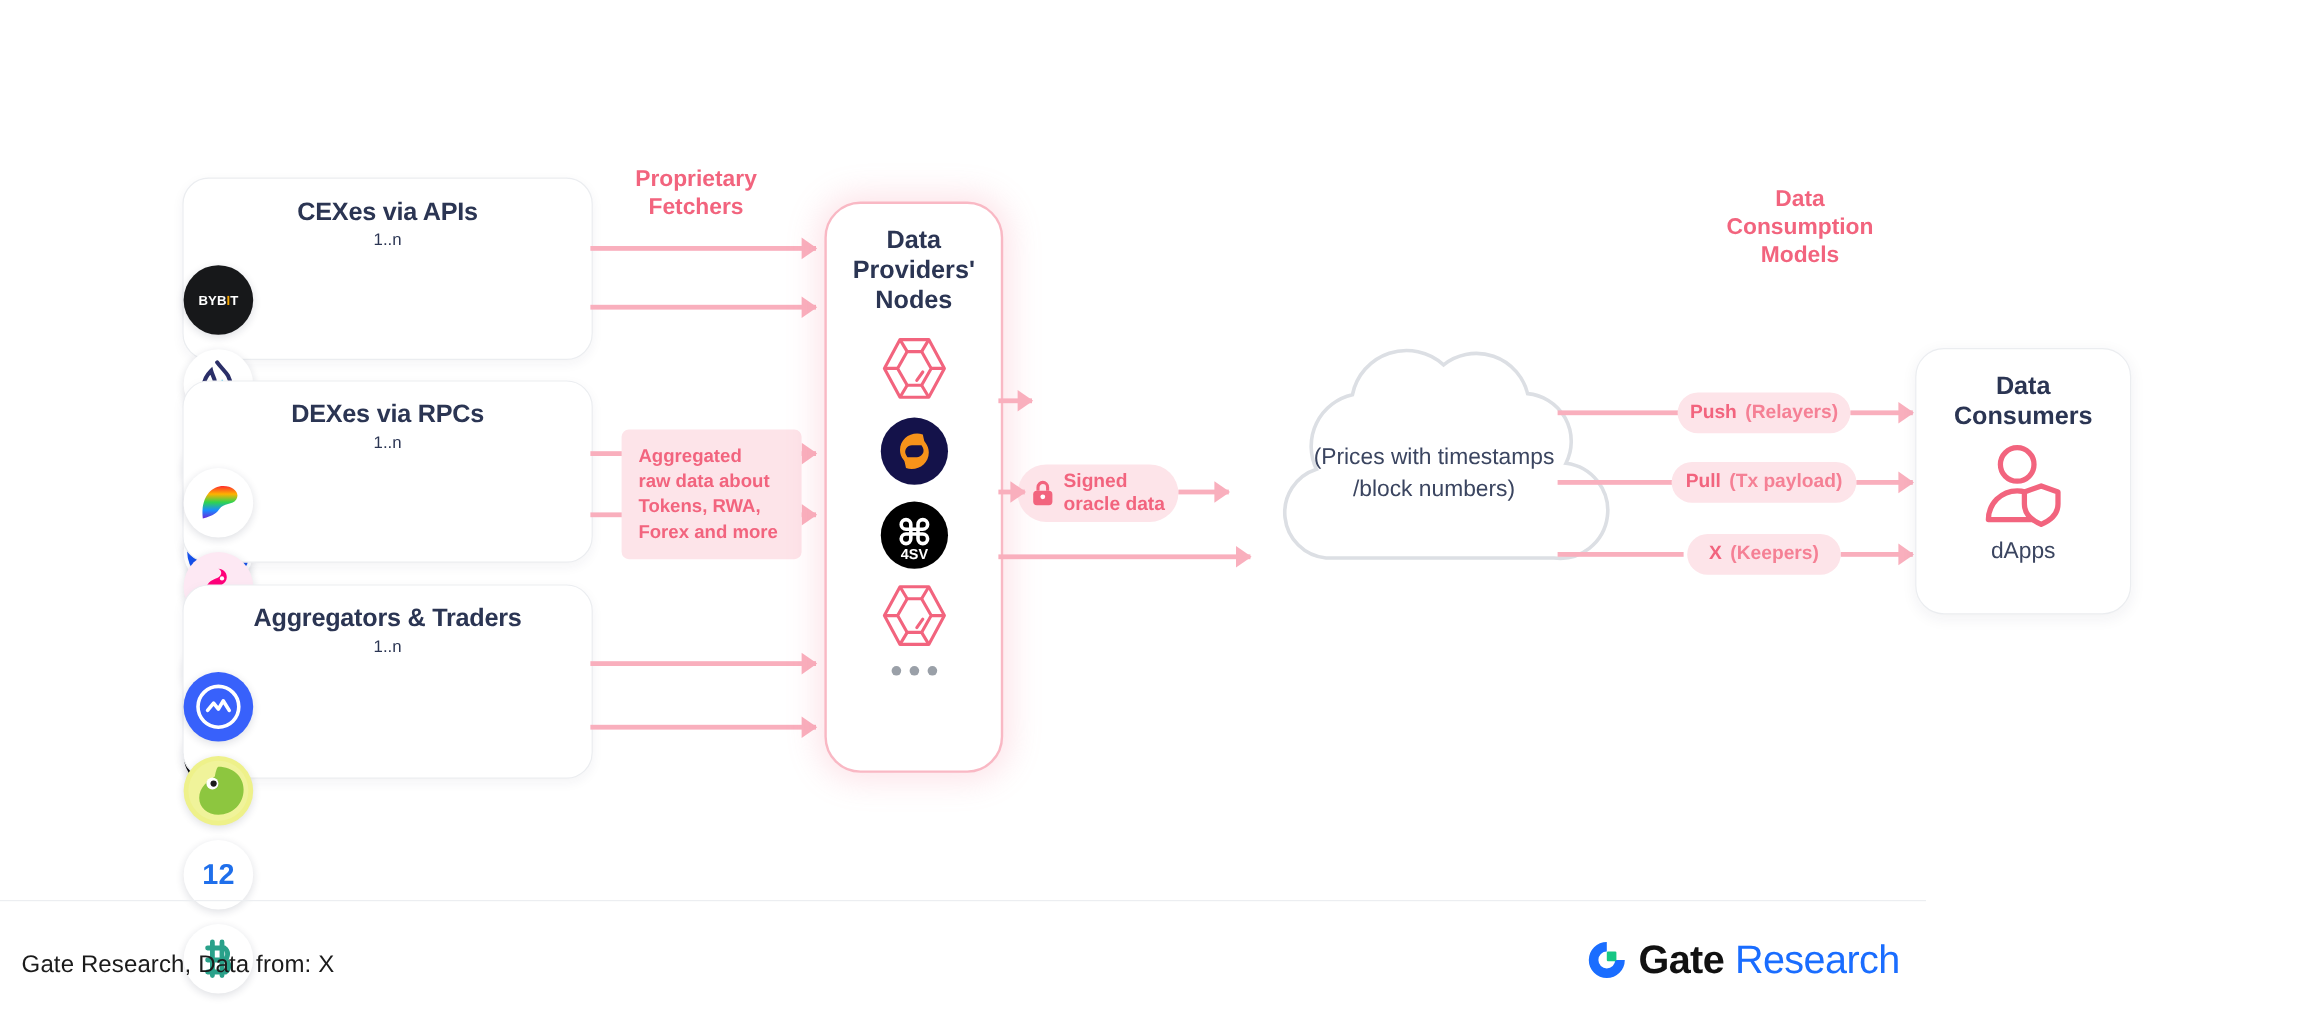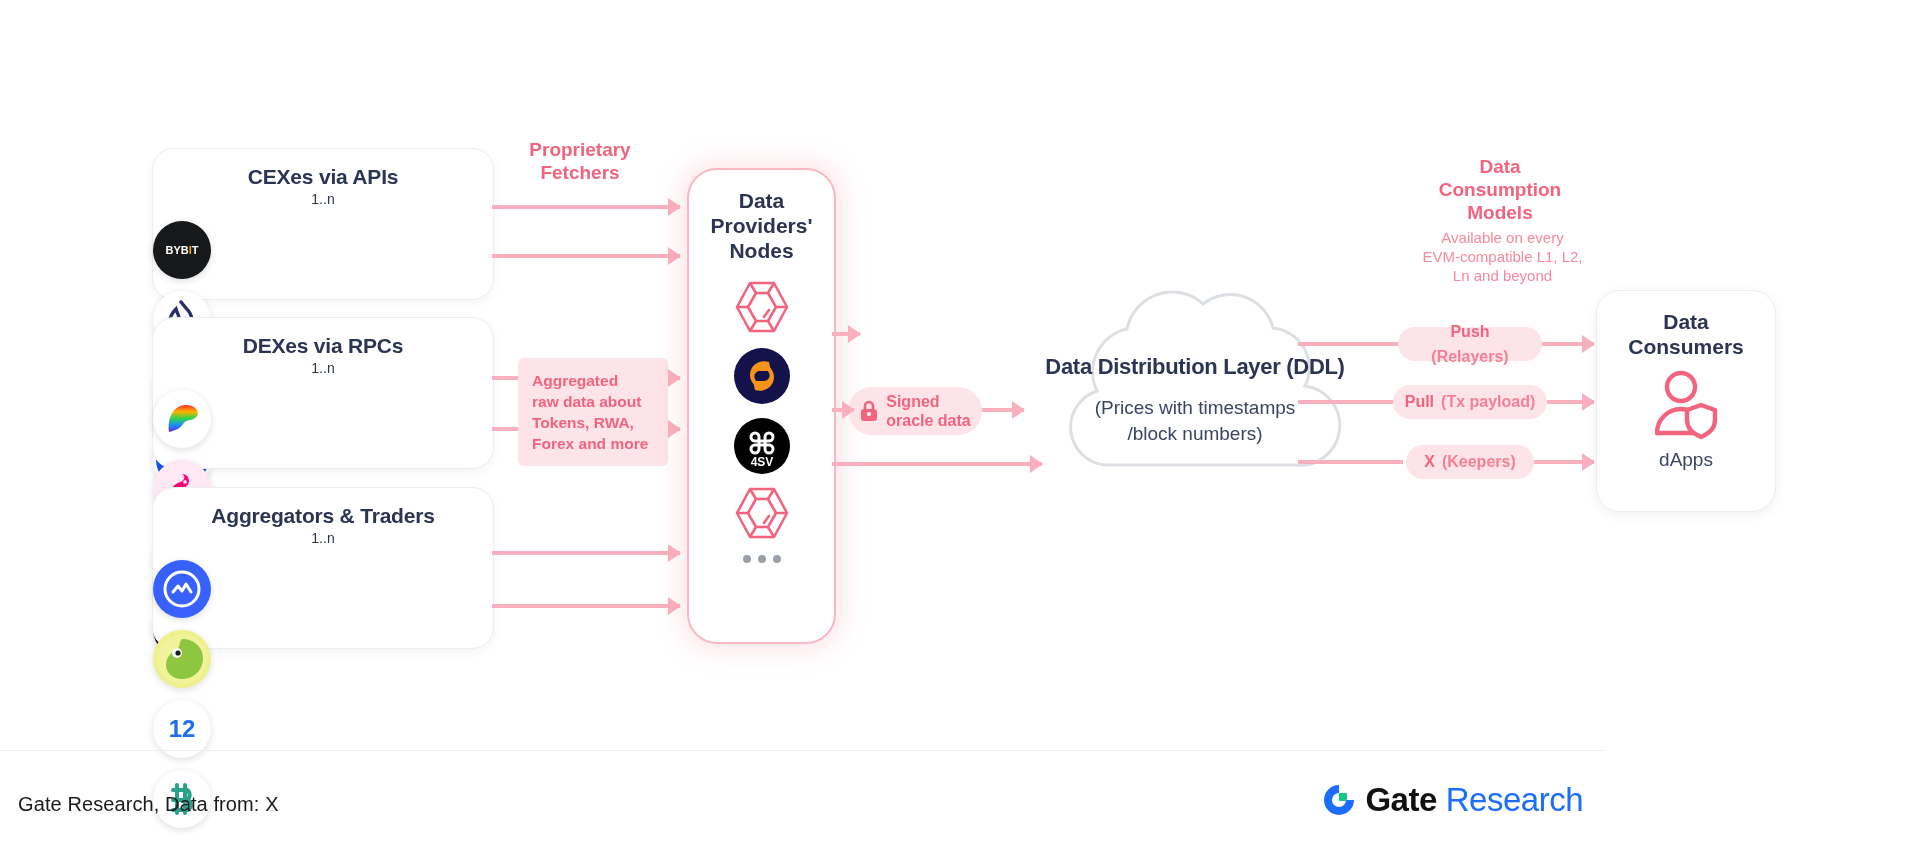--- a/index.html
+++ b/index.html
@@ -295,41 +295,35 @@
                  a38 38 0 0 1 -8 -74
                  a44 44 0 0 1 30 -62
                  a46 46 0 0 1 76 -25
                  a44 44 0 0 1 70 24
                  a40 40 0 0 1 32 58
                  a38 38 0 0 1 -10 79
                  Z"></path>
       </g>
     </svg>
     <div class="cloud-text">
-      <div class="cloud-title">Data Distribution Layer (DDL)</div>
       <div class="cloud-sub">
         <div>(Prices with timestamps</div>
         <div>/block numbers)</div>
       </div>
     </div>
   </div>
 
   <div class="head-label" style="left:1400px;top:155px;width:200px;">
     <div>Data</div>
     <div>Consumption</div>
     <div>Models</div>
   </div>
-  <div class="head-sub" style="left:1385px;top:228px;width:235px;">
-    <div>Available on every</div>
-    <div>EVM-compatible L1, L2,</div>
-    <div>Ln and beyond</div>
-  </div>
 
   <div class="arrow noh" style="left:1298px;top:342px;width:105px;"></div>
-  <div class="pill" style="left:1398px;top:327px;width:144px;height:34px;flex-direction:column;">
+  <div class="pill" style="left:1398px;top:327px;width:144px;height:34px;">
     <b>Push</b>
     <span class="soft">(Relayers)</span>
   </div>
   <div class="arrow" style="left:1542px;top:342px;width:52px;"></div>
 
   <div class="arrow noh" style="left:1298px;top:400px;width:105px;"></div>
   <div class="pill" style="left:1393px;top:385px;width:154px;height:34px;">
     <b>Pull</b>
     <span class="soft">(Tx payload)</span>
   </div>

